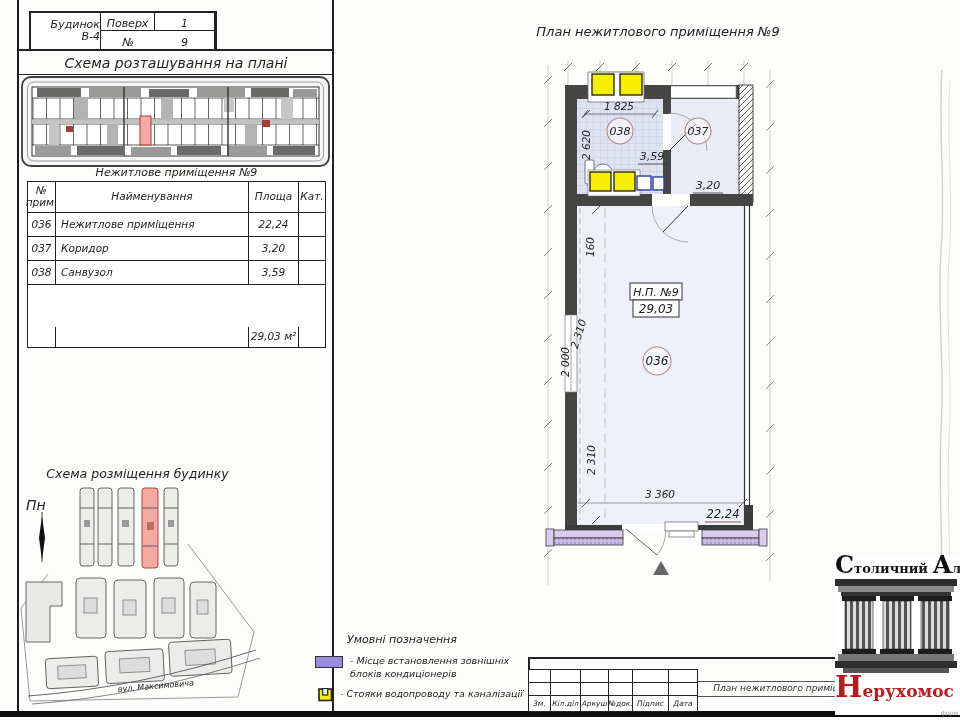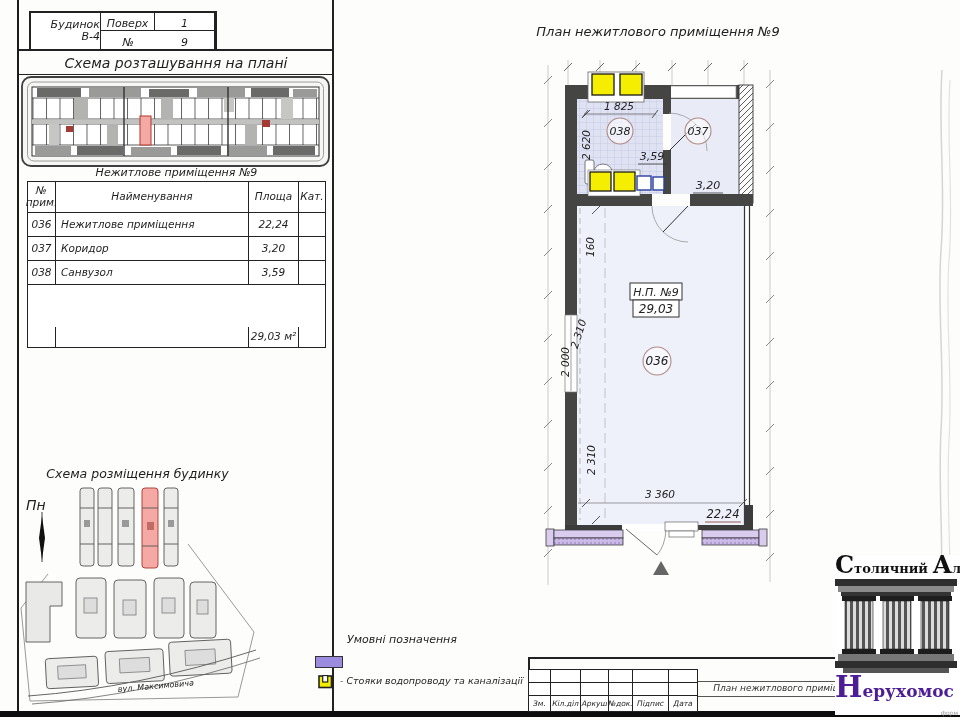--- a/index.html
+++ b/index.html
@@ -58,21 +58,21 @@
   .tbtable .c.lastr{border-bottom:none;}
   .tb-line2{left:696px;top:681px;width:262px;height:1px;background:#555;}
   .tb-line3{left:696px;top:696px;width:262px;height:1px;background:#555;}
   .tb-doctitle{left:700px;top:683px;width:195px;text-align:center;font-size:9px;color:#333;}
 
   
   .logo{left:835px;top:555px;width:125px;height:160px;background:#fff;z-index:6;font-style:normal;}
   .logo-line1{font-family:"DejaVu Serif",serif;font-weight:bold;font-size:13px;line-height:1;white-space:nowrap;color:#111;}
   .lw{display:inline-block;}
   .lw::first-letter{font-size:24px;line-height:0.8;}
-  .logo-line2{position:absolute;left:0;top:122px;font-family:"DejaVu Serif",serif;font-weight:bold;font-size:17px;line-height:1;white-space:nowrap;color:#4c1d95;display:inline-block;}
+  .logo-line2{position:absolute;left:0;top:122px;font-family:"DejaVu Serif",serif;font-weight:bold;font-size:17px;line-height:1;white-space:nowrap;color:#b91c1c;display:inline-block;}
   .logo-line2::first-letter{font-size:29px;line-height:0.75;}
   .logo-note{position:absolute;right:2px;top:154px;font-size:6px;color:#999;}
 
   svg text{font-family:"DejaVu Sans",sans-serif;font-style:italic;fill:#222;}
 </style>
 </head>
 <body>
 
 <div class="abs frame-left"></div>
 <div class="abs frame-divider"></div>
@@ -228,20 +228,24 @@
     <path d="M10,214 Q120,206 238,168" stroke="#666" stroke-width="1" fill="none"></path>
     <path d="M14,222 Q125,214 242,176" stroke="#666" stroke-width="0.8" fill="none"></path>
     <text x="100" y="210" font-size="8" fill="#333" transform="rotate(-5 100 210)">вул. Максимовича</text>
   </g>
 </svg>
 
 <div class="abs legend">
   <div class="legend-title">Умовні позначення</div>
   <div class="legend-row">
     <span class="sw-ac"></span>
+    <div class="legend-lines">
+      <div>- Місце встановлення зовнішніх</div>
+      <div>блоків кондиціонерів</div>
+    </div>
   </div>
   <div class="legend-row">
     <svg class="riser-ico" width="15" height="14" viewBox="0 0 15 14">
       <rect x="1" y="1" width="12.5" height="11.5" fill="#f6ee00" stroke="#222" stroke-width="1.6"></rect>
       <rect x="4.7" y="0.5" width="5" height="6.5" fill="#fff" stroke="#222" stroke-width="1.2"></rect>
     </svg>
     <span>- Стояки водопроводу та каналізації</span>
   </div>
 </div>
 

